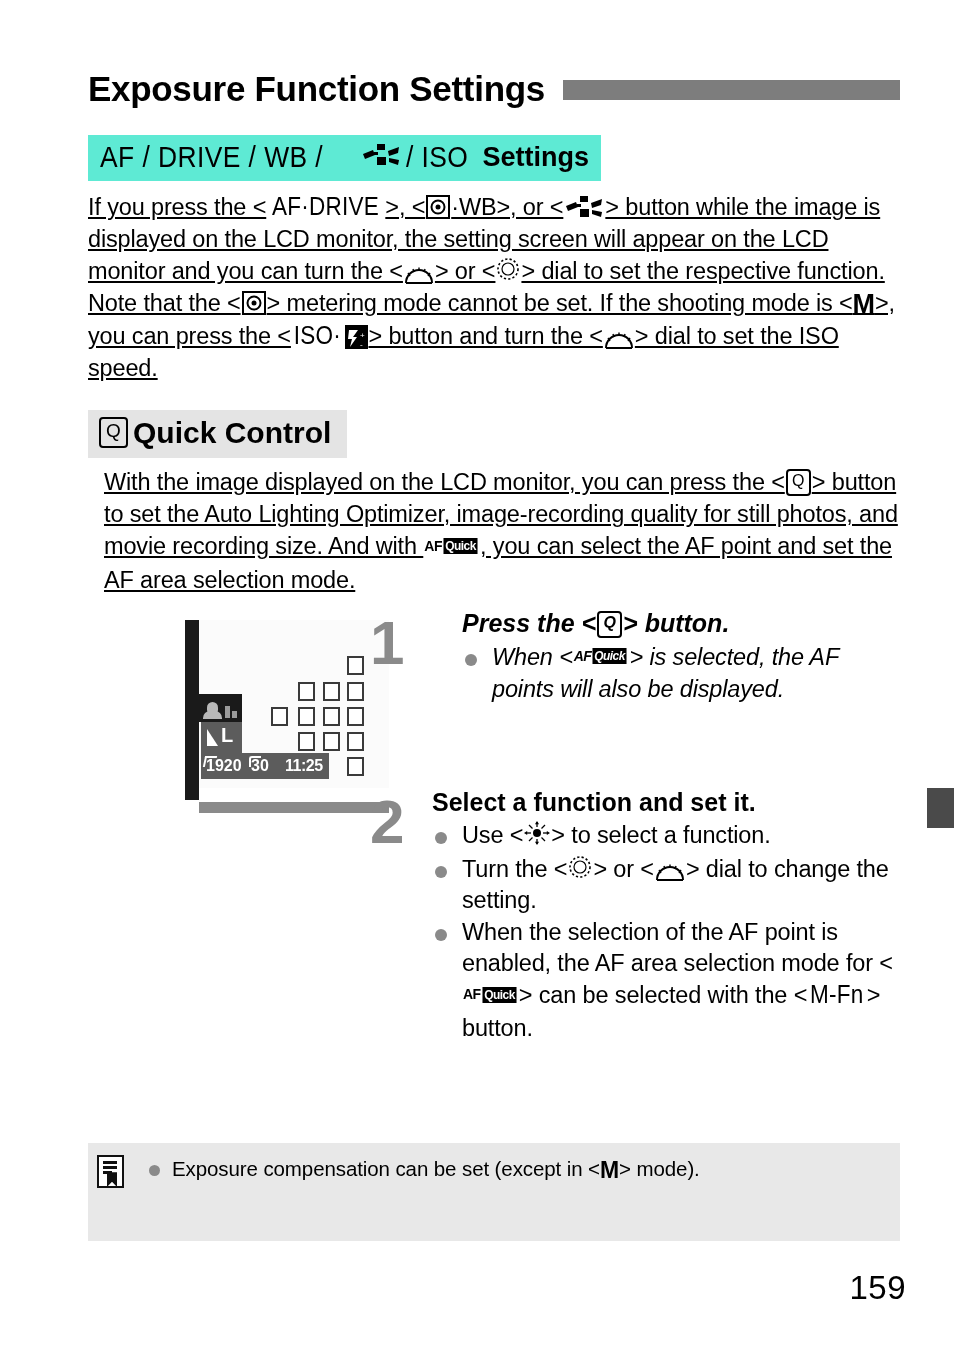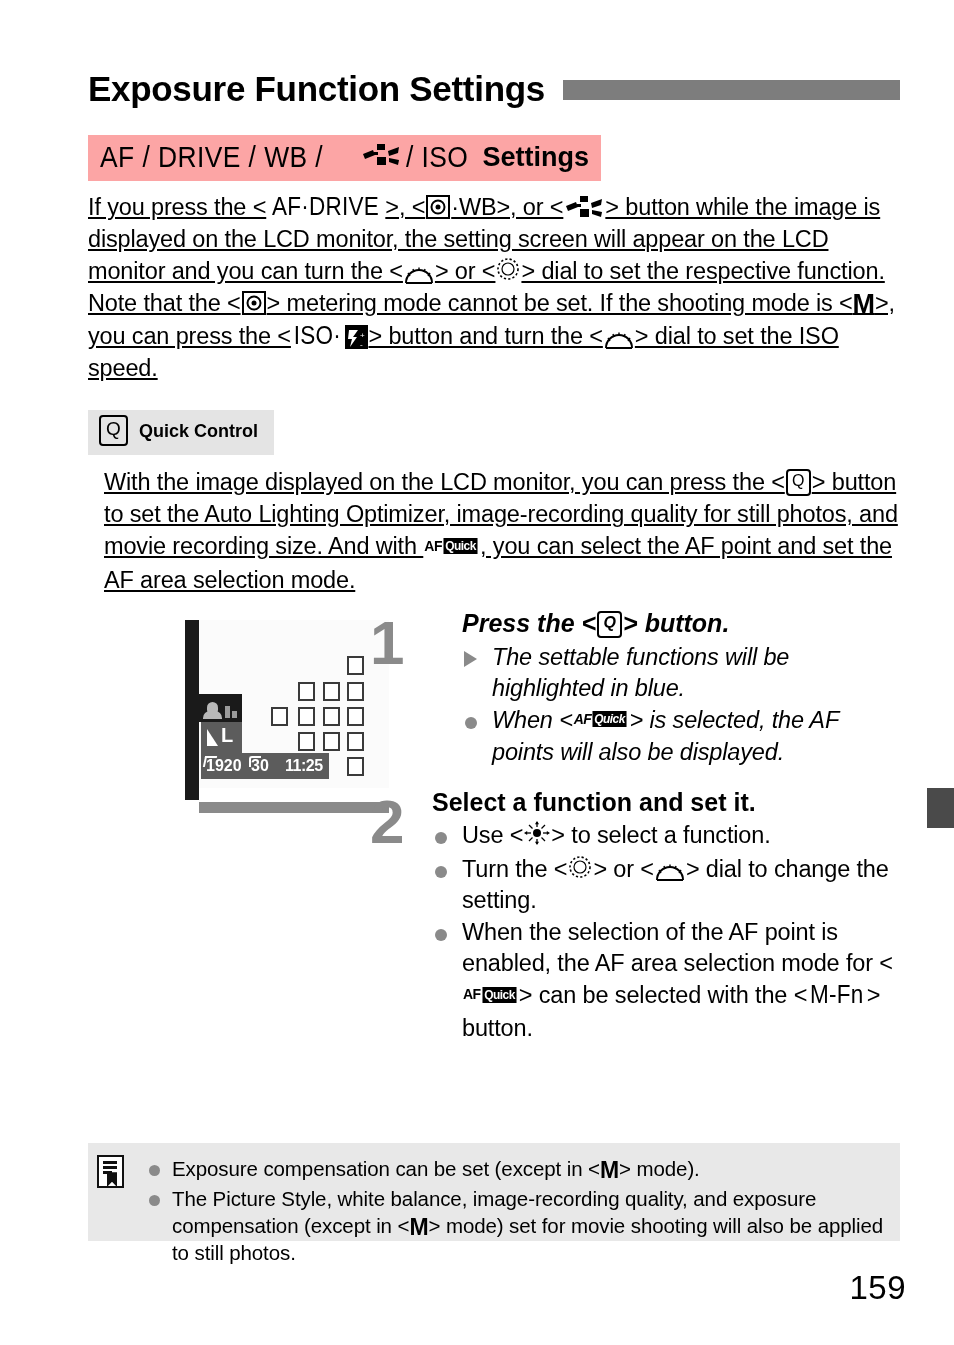--- a/index.html
+++ b/index.html
@@ -39,21 +39,21 @@
     background: #7d7d7d;
     margin-left: 18px;
     margin-top: 4px;
   }
 
   
   .subhead {
     position: absolute;
     left: 88px;
     top: 135px;
-    background: #fca5a5;
+    background: #5eead4;
     padding: 5px 12px 7px 12px;
     display: inline-flex;
     align-items: center;
     white-space: nowrap;
   }
   .subhead .cond {
     font-family: "Liberation Sans Narrow", "Liberation Sans", sans-serif;
     font-size: 30px;
     letter-spacing: 0.5px;
     transform: scaleX(0.88);
@@ -82,23 +82,23 @@
     position: absolute;
     left: 88px;
     top: 410px;
     background: #e4e4e4;
     padding: 6px 16px 8px 10px;
     display: inline-flex;
     align-items: center;
     white-space: nowrap;
   }
   .qc-head .qc-title {
-    font-size: 18px;
+    font-size: 30px;
     font-weight: bold;
-    margin-left: 10px;
+    margin-left: 4px;
   }
 
   
   .g { display: inline-block; vertical-align: middle; position: relative; }
 
   
   .g-q {
     width: 21px; height: 23px;
     border: 2px solid #000;
     border-radius: 4px;
@@ -493,24 +493,20 @@
   </div>
   <div class="lcd-bottom-bar"></div>
 </div>
 
 <div class="step" id="step1">
   <div class="step-num">1</div>
   <div class="step-content">
     <div class="step-title"><span>Press the &lt;</span><span class="g g-q">Q</span><span>&gt; button.</span></div>
     <div class="step-body">
       <div class="bullet-row">
-        <div class="bullet-mark"><span class="tri"></span></div>
-        <div class="bullet-text">The settable functions will be highlighted in blue.</div>
-      </div>
-      <div class="bullet-row">
         <div class="bullet-mark"><span class="dot"></span></div>
         <div class="bullet-text"><span>When &lt;</span><span class="g g-afquick"><span class="af">AF</span><span class="chip">Quick</span></span><span>&gt; is selected, the AF points will also be displayed.</span></div>
       </div>
     </div>
   </div>
 </div>
 
 <div class="step" id="step2">
   <div class="step-num">2</div>
   <div class="step-content">
@@ -575,20 +571,16 @@
       <div class="ln l2"></div>
       <div class="ln l3"></div>
     </div>
     <div class="pencil"></div>
   </div>
   <div class="note-list">
     <div class="note-row">
       <div class="bullet-mark"><span class="dot"></span></div>
       <div class="bullet-text"><span>Exposure compensation can be set (except in &lt;</span><span class="g-M">M</span><span>&gt; mode).</span></div>
     </div>
-    <div class="note-row">
-      <div class="bullet-mark"><span class="dot"></span></div>
-      <div class="bullet-text"><span>The Picture Style, white balance, image-recording quality, and exposure compensation (except in &lt;</span><span class="g-M">M</span><span>&gt; mode) set for movie shooting will also be applied to still photos.</span></div>
-    </div>
   </div>
 </div>
 
 <div class="page-num">159</div>
 
 </body></html>

